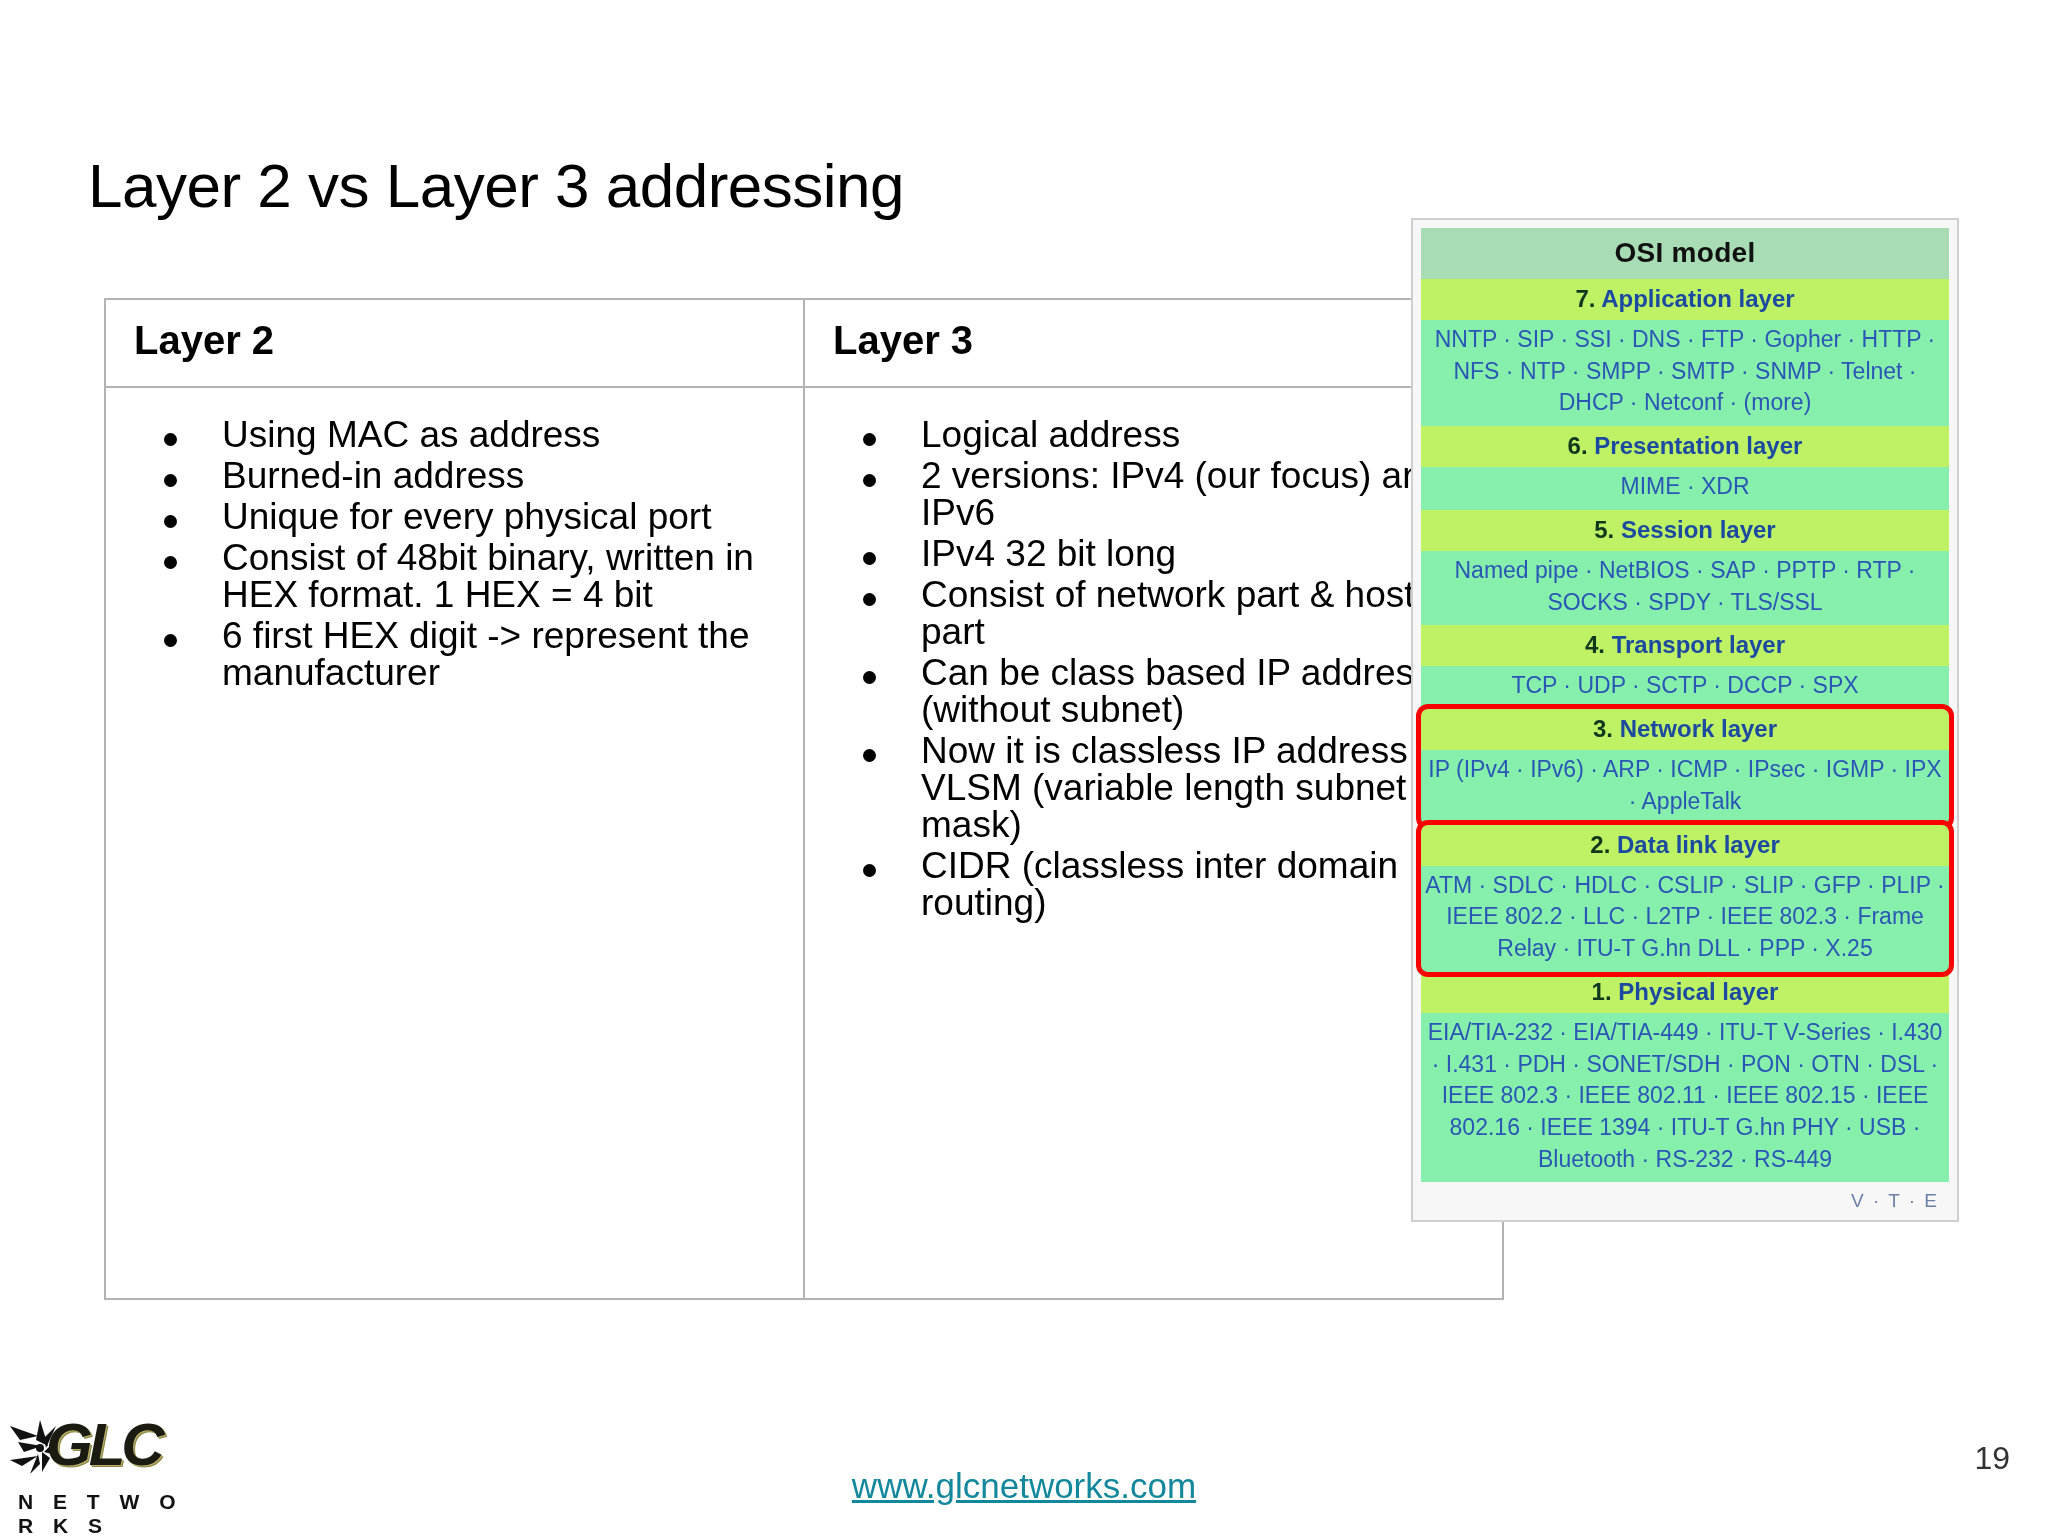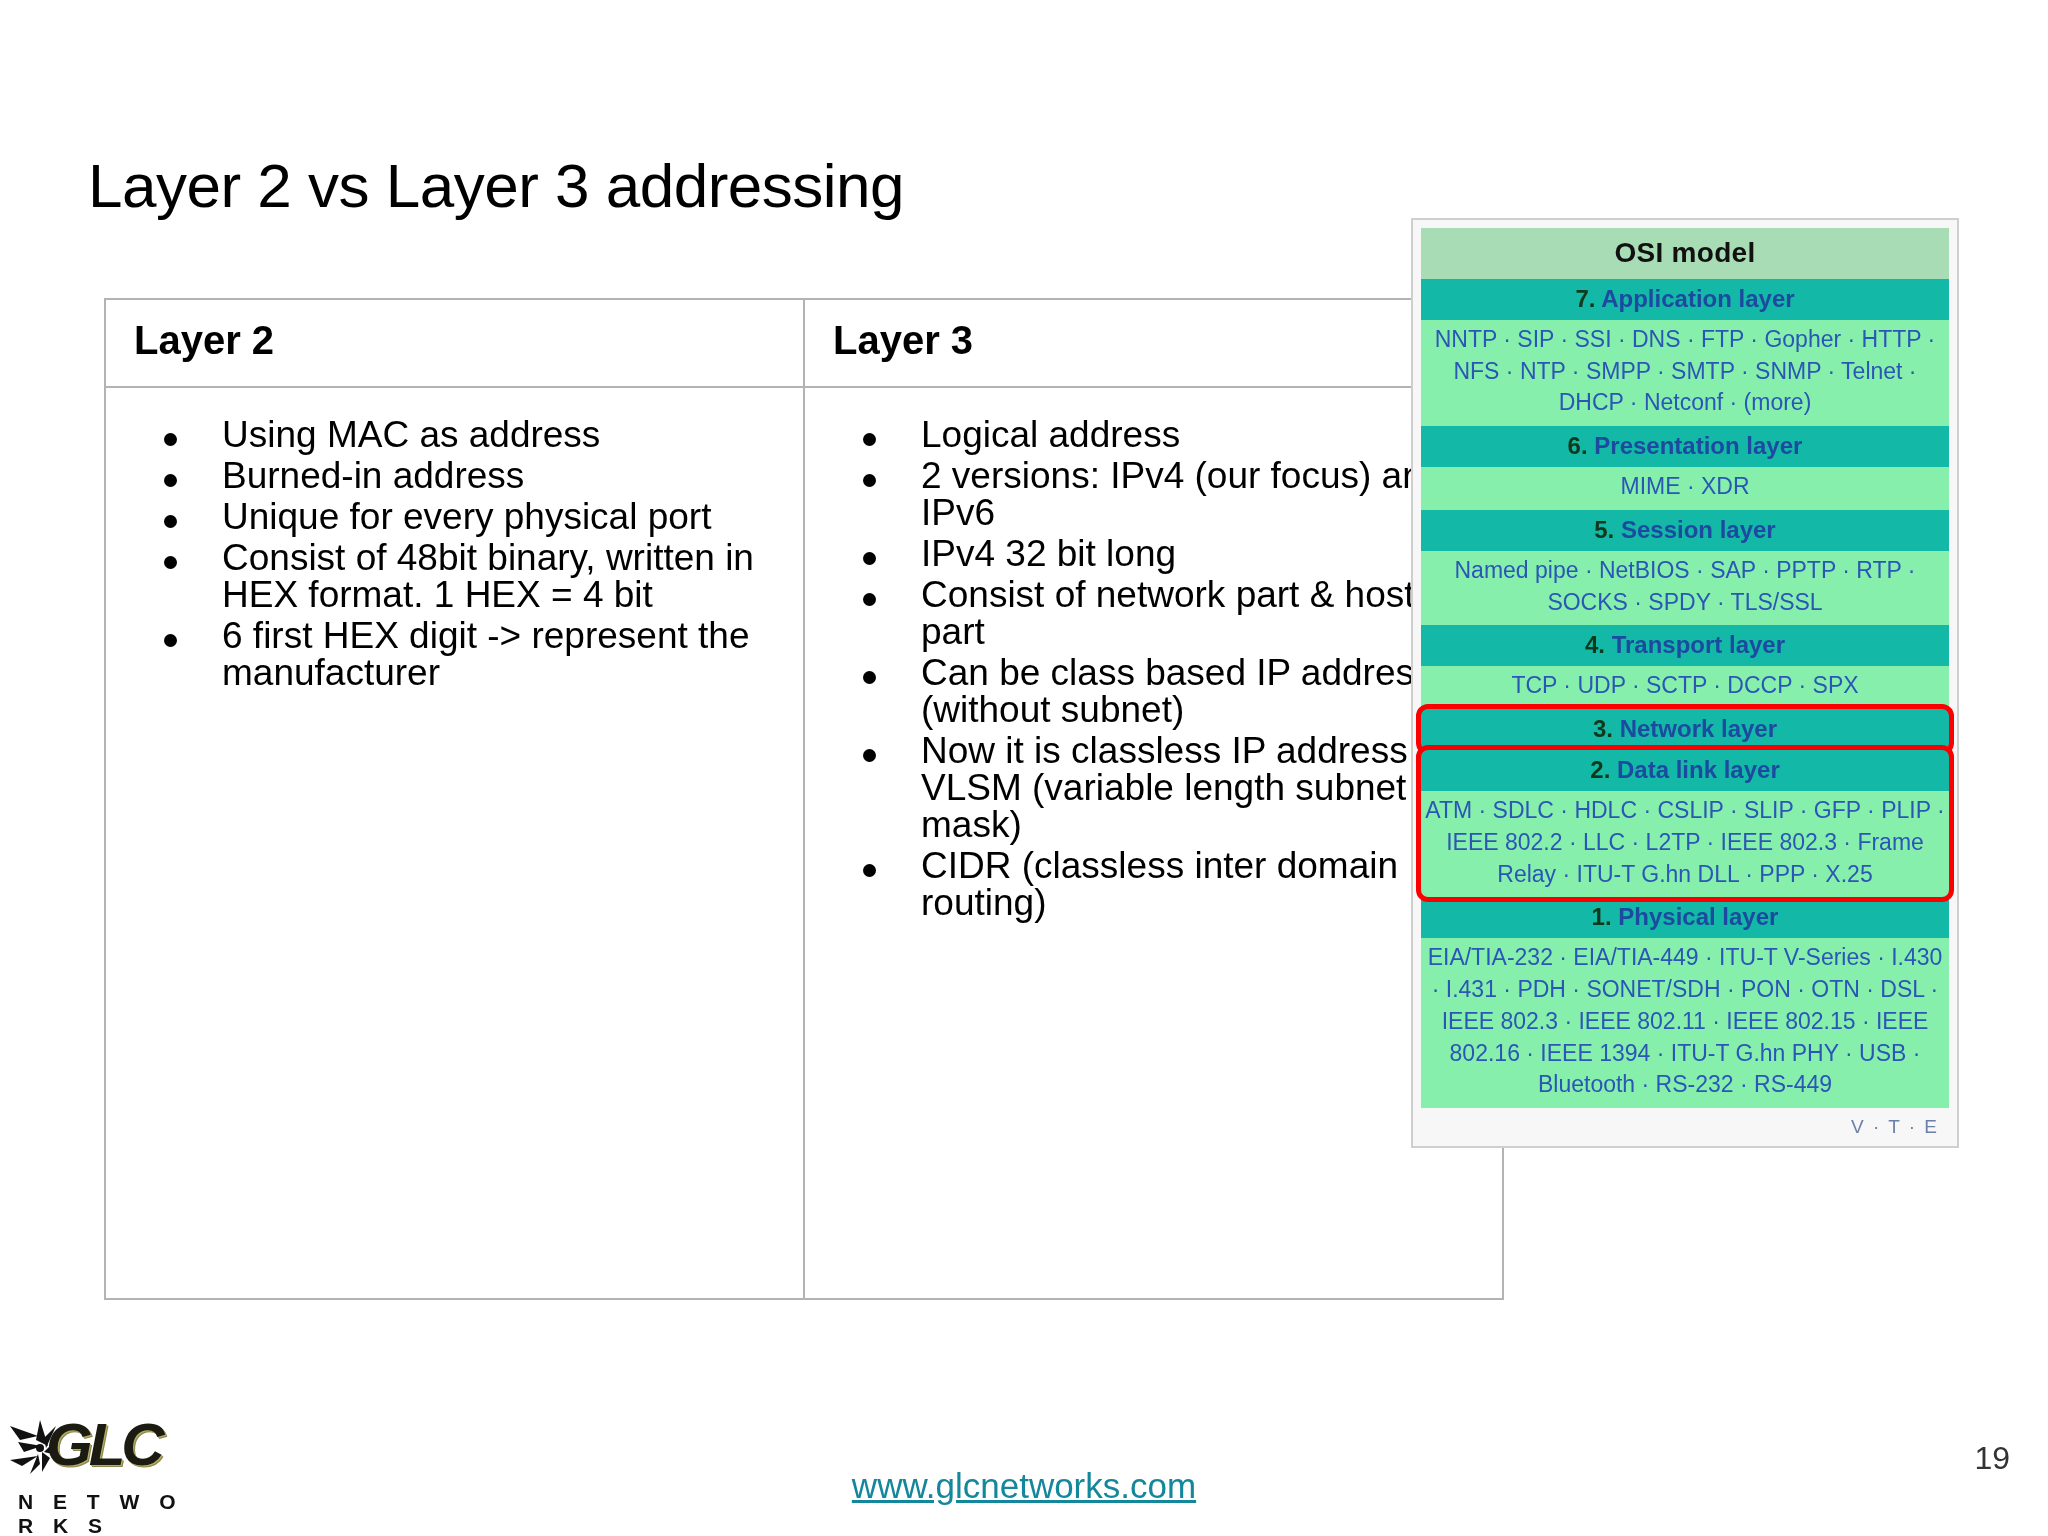--- a/index.html
+++ b/index.html
@@ -93,21 +93,21 @@
   .osi-title {
     background: #a8dcb5;
     color: #111;
     font-size: 28px;
     font-weight: 700;
     text-align: center;
     padding: 9px 0 10px 0;
     letter-spacing: 0.3px;
   }
   .osi-layer-head {
-    background: #14b8a6;
+    background: #bef264;
     color: #1b4aa0;
     font-size: 24px;
     font-weight: 700;
     text-align: center;
     padding: 6px 0 7px 0;
   }
   .osi-layer-head .num { color: #10381d; }
   .osi-protocols {
     color: #2a56b5;
     font-size: 23px;
@@ -262,20 +262,21 @@
       <span>Transport layer</span>
     </div>
     <div class="osi-protocols">TCP · UDP · SCTP · DCCP · SPX</div>
   </div>
 
   <div class="osi-block highlight">
     <div class="osi-layer-head">
       <span class="num">3.</span>
       <span>Network layer</span>
     </div>
+    <div class="osi-protocols">IP (IPv4 · IPv6) · ARP · ICMP · IPsec · IGMP · IPX · AppleTalk</div>
   </div>
 
   <div class="osi-block highlight">
     <div class="osi-layer-head">
       <span class="num">2.</span>
       <span>Data link layer</span>
     </div>
     <div class="osi-protocols">ATM · SDLC · HDLC · CSLIP · SLIP · GFP · PLIP · IEEE 802.2 · LLC · L2TP · IEEE 802.3 · Frame Relay · ITU-T G.hn DLL · PPP · X.25</div>
   </div>
 

